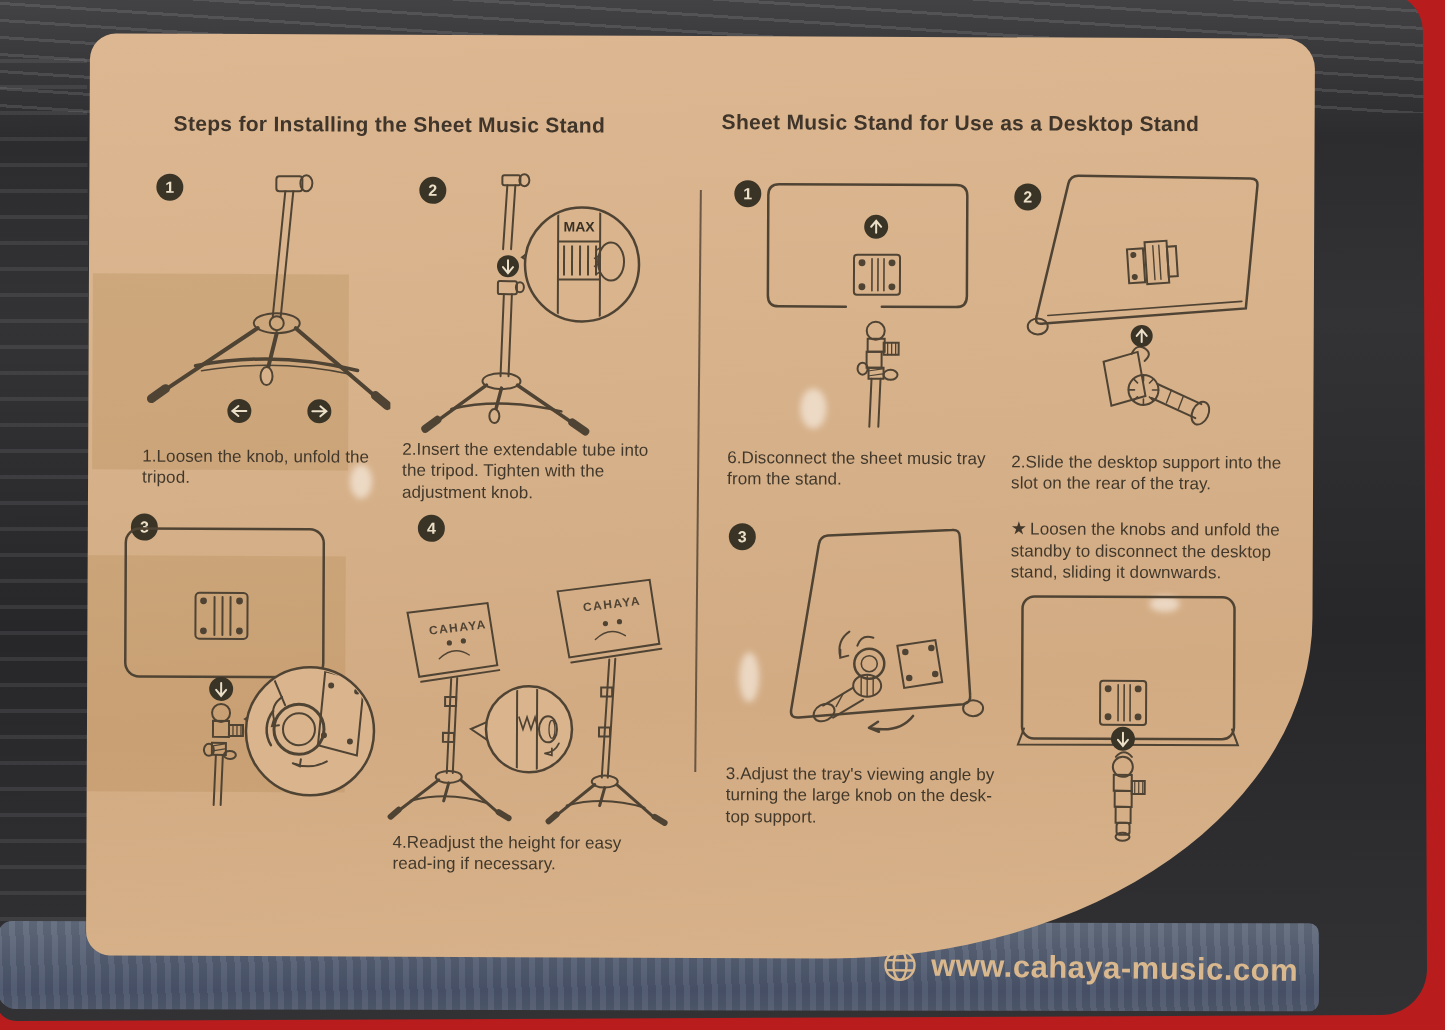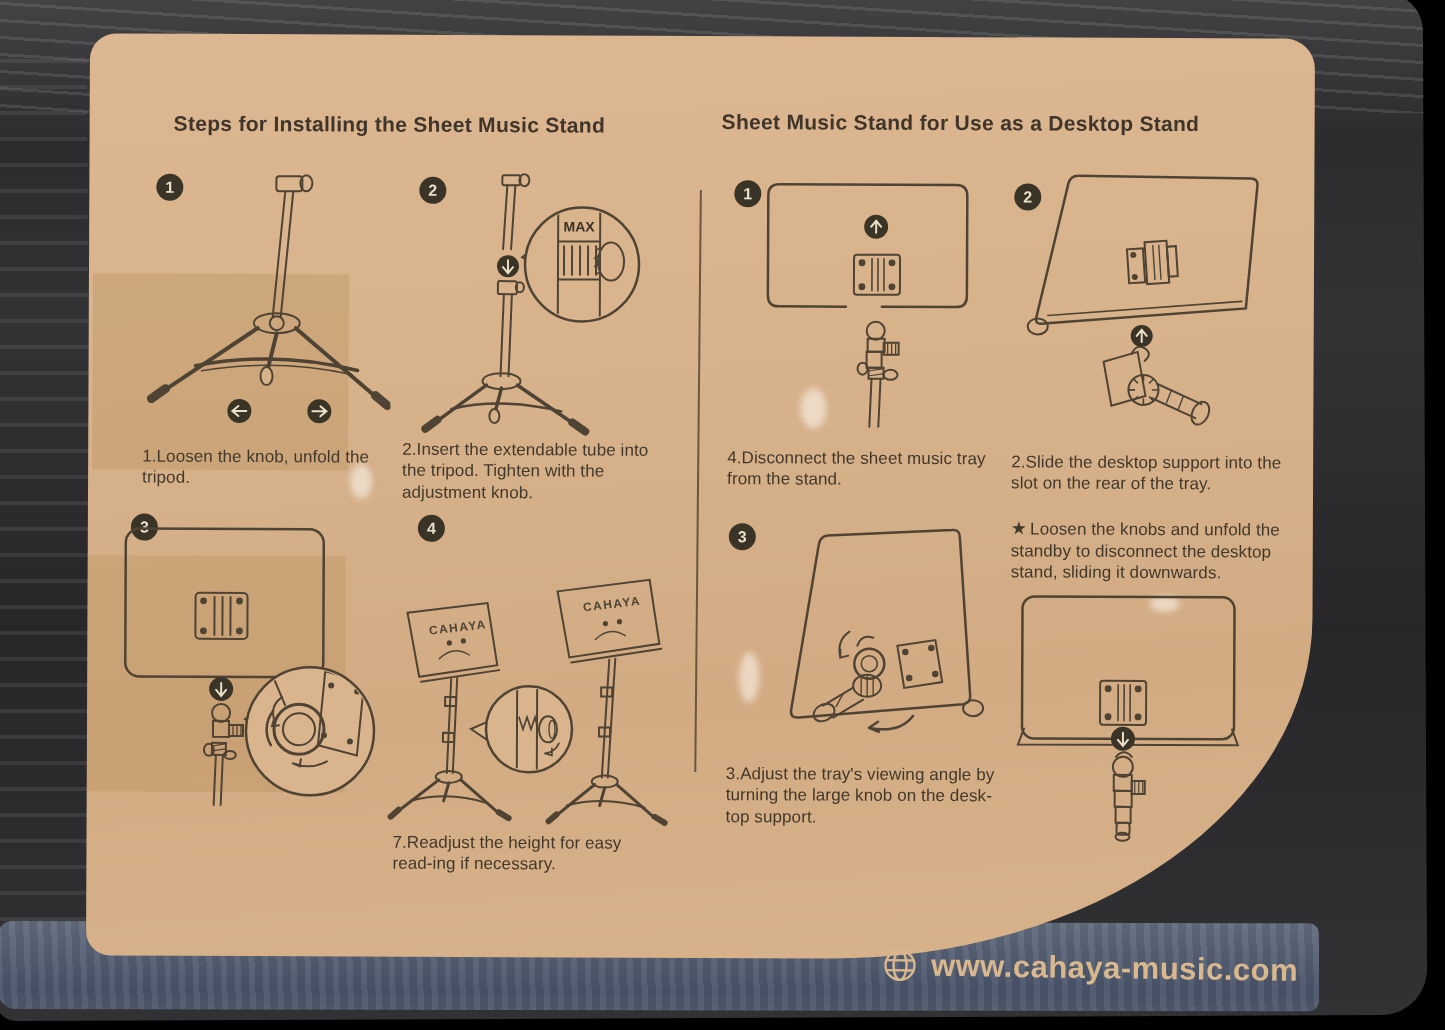--- a/index.html
+++ b/index.html
@@ -1,16 +1,16 @@
 <!DOCTYPE html>
 <html><head>
 <meta charset="utf-8">
 <style>
   html,body{margin:0;padding:0;background:#ffffff;}
-  #stage{position:relative;width:1445px;height:1030px;overflow:hidden;background:#000000;
+  #stage{position:relative;width:1445px;height:1030px;overflow:hidden;background:#b91c1c;
          font-family:"Liberation Sans",sans-serif;}
   
   .box{position:absolute;left:-6px;top:-4px;right:20px;bottom:12px;
        border-radius:10px 38px 46px 20px;
        background:linear-gradient(180deg,#434345 0%,#2c2c2e 14%,#333335 32%,#27272a 62%,#323234 100%);
        transform:rotate(-.25deg);}
   .ridges-top{position:absolute;left:0;top:0;right:0;height:120px;border-radius:10px 38px 0 0;
        background:repeating-linear-gradient(184deg,rgba(170,170,176,.18) 0 3px,rgba(0,0,0,0) 3px 17px);}
   .ridges-left{position:absolute;left:0;top:60px;bottom:0;width:95px;border-radius:0 0 0 20px;
        background:repeating-linear-gradient(180deg,rgba(160,160,166,.14) 0 4px,rgba(0,0,0,0) 4px 26px);}
@@ -368,22 +368,22 @@
         </g>
         <g>
           <circle cx="119" cy="162" r="12" fill="#3a3427"></circle>
           <path d="M119,156 V167 M114,163 L119,169 L124,163" stroke="#ecdfc7" stroke-width="2" fill="none" stroke-linecap="round"></path>
         </g>
       </svg>
     </div>
 
     <div class="cap" style="left:34px;top:412px;width:272px;margin-left:20px;">1.Loosen the knob, unfold the tripod.</div>
     <div class="cap" style="left:314px;top:404px;width:266px;">2.Insert the extendable tube into the tripod. Tighten with the adjustment knob.</div>
-    <div class="cap" style="left:306px;top:797px;width:262px;">7.Readjust the height for easy read-ing if necessary.</div>
-    <div class="cap" style="left:639px;top:411px;width:272px;">4.Disconnect the sheet music tray from the stand.</div>
+    <div class="cap" style="left:306px;top:797px;width:262px;">4.Readjust the height for easy read-ing if necessary.</div>
+    <div class="cap" style="left:639px;top:411px;width:272px;">6.Disconnect the sheet music tray from the stand.</div>
     <div class="cap" style="left:923px;top:414px;width:286px;">2.Slide the desktop support into the slot on the rear of the tray.</div>
     <div class="note" style="left:923px;top:480px;width:286px;">
       <span class="star">★</span><span>Loosen the knobs and unfold the standby to disconnect the desktop stand, sliding it downwards.</span>
     </div>
     <div class="cap" style="left:639px;top:727px;width:280px;">3.Adjust the tray's viewing angle by turning the large knob on the desk-top support.</div>
   </div>
 
   <div class="footer">
     <svg width="36" height="36" viewBox="0 0 36 36">
       <g stroke="#dab88e" fill="none" stroke-width="2.4">

